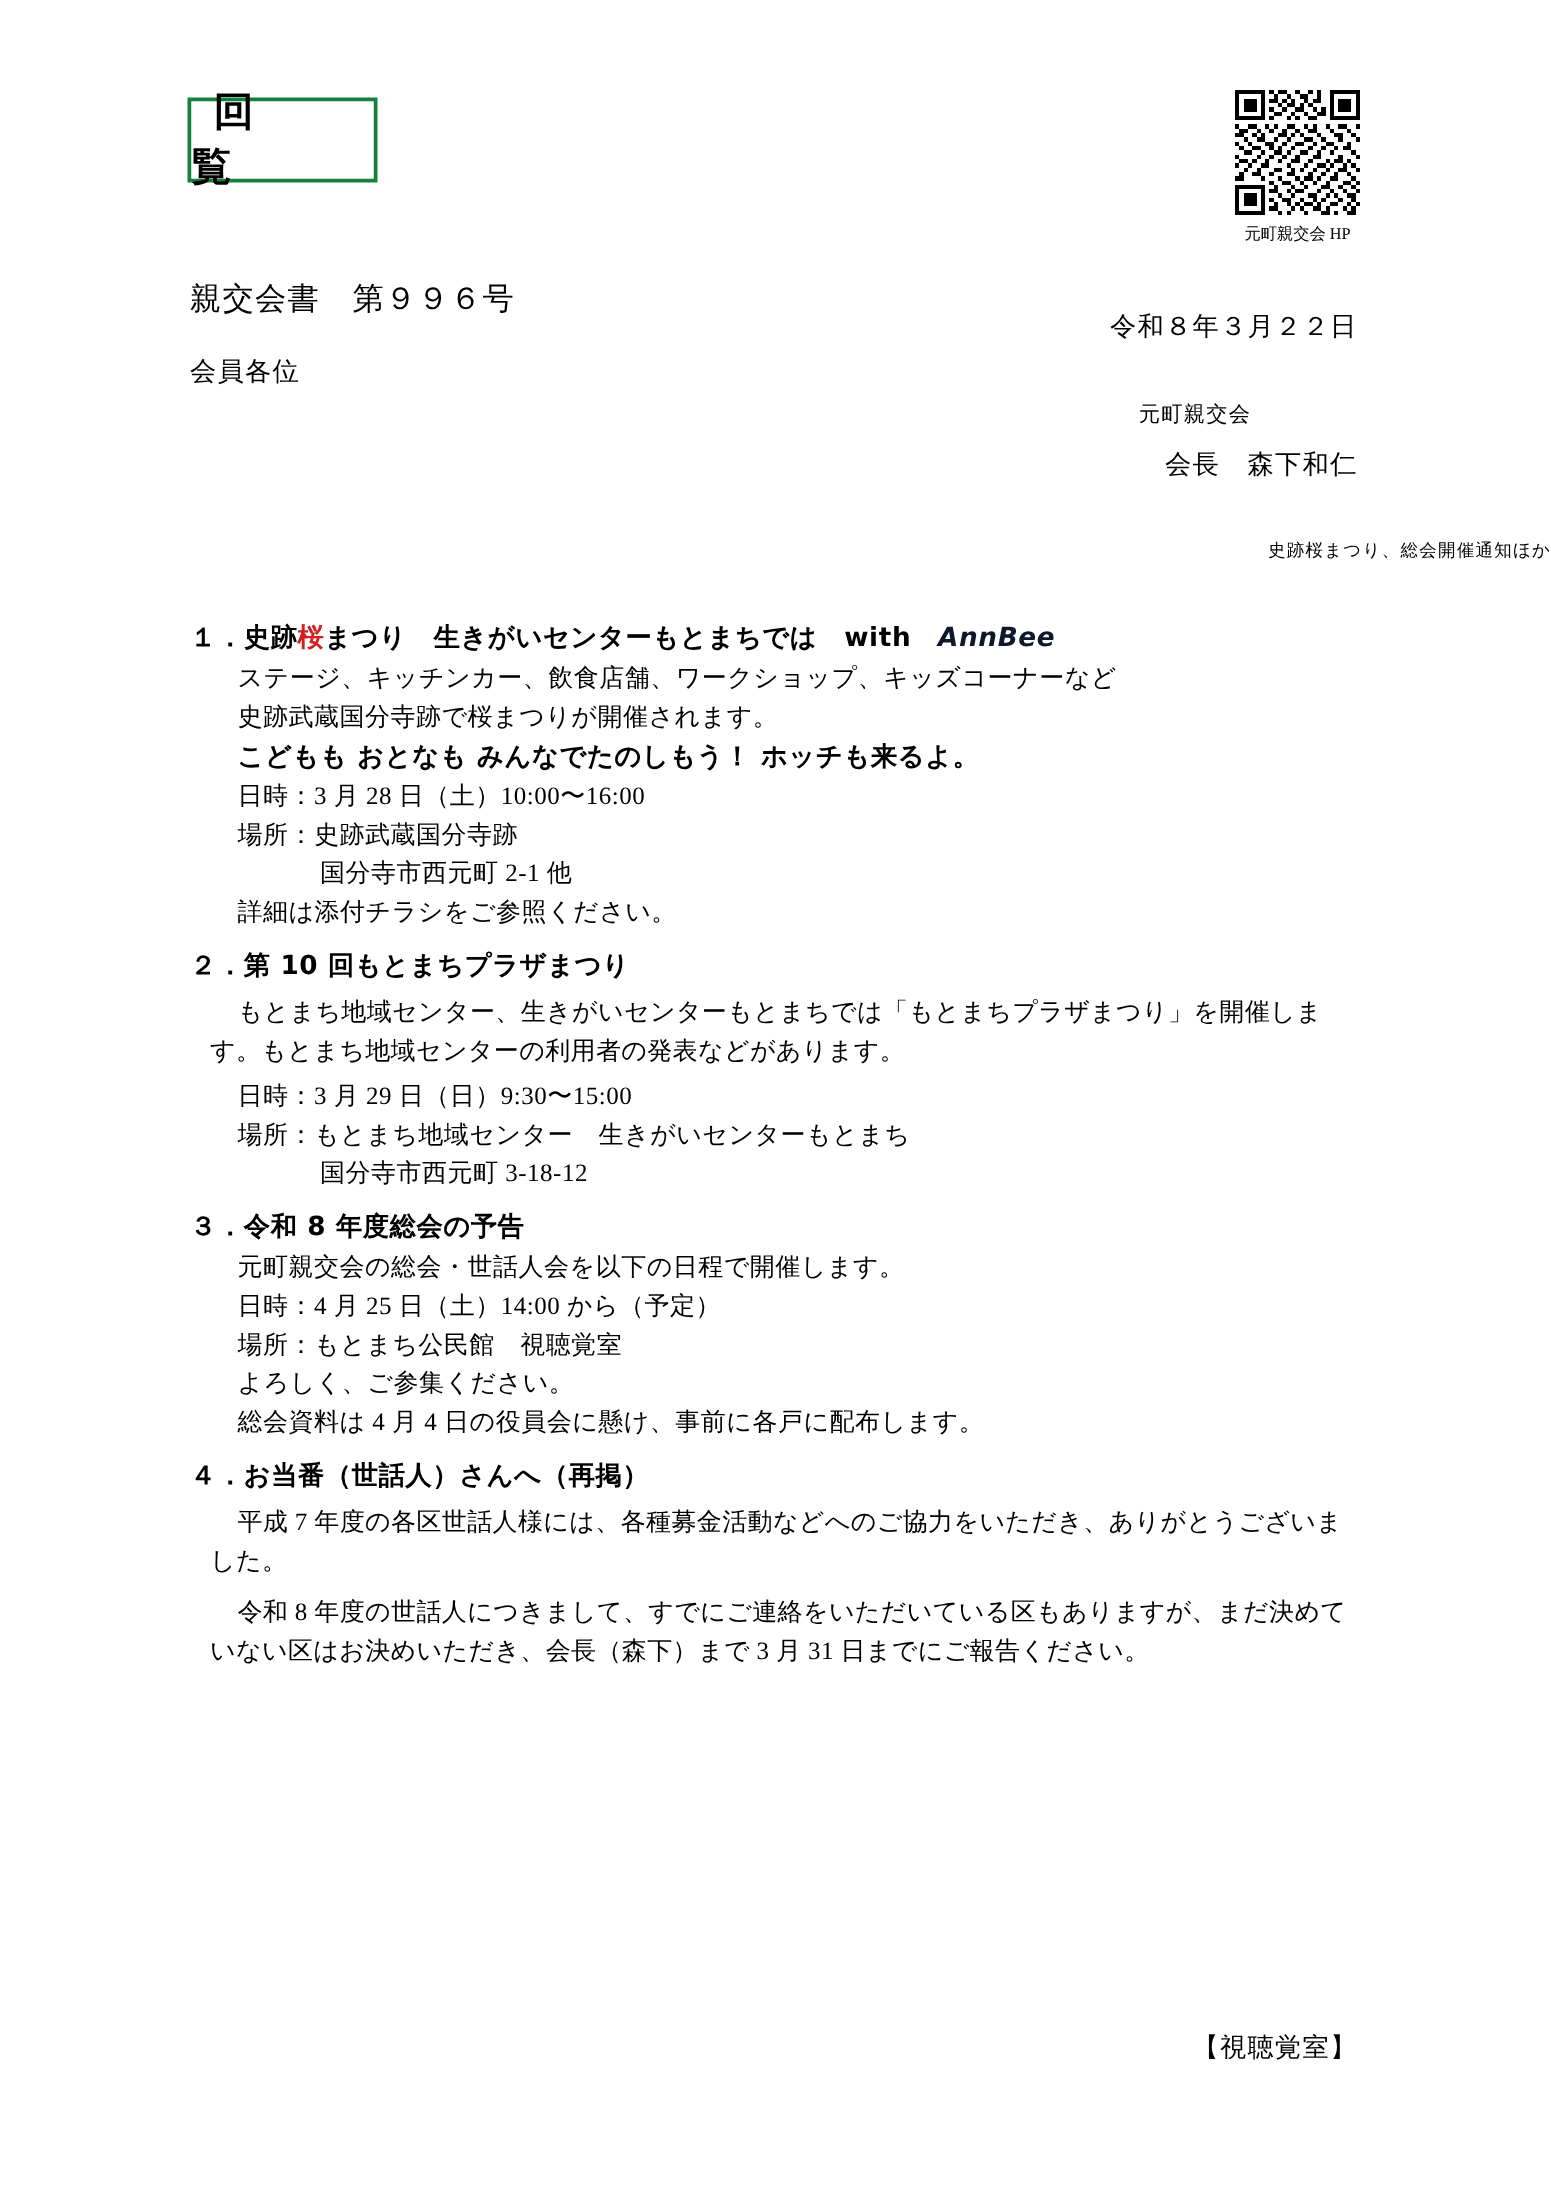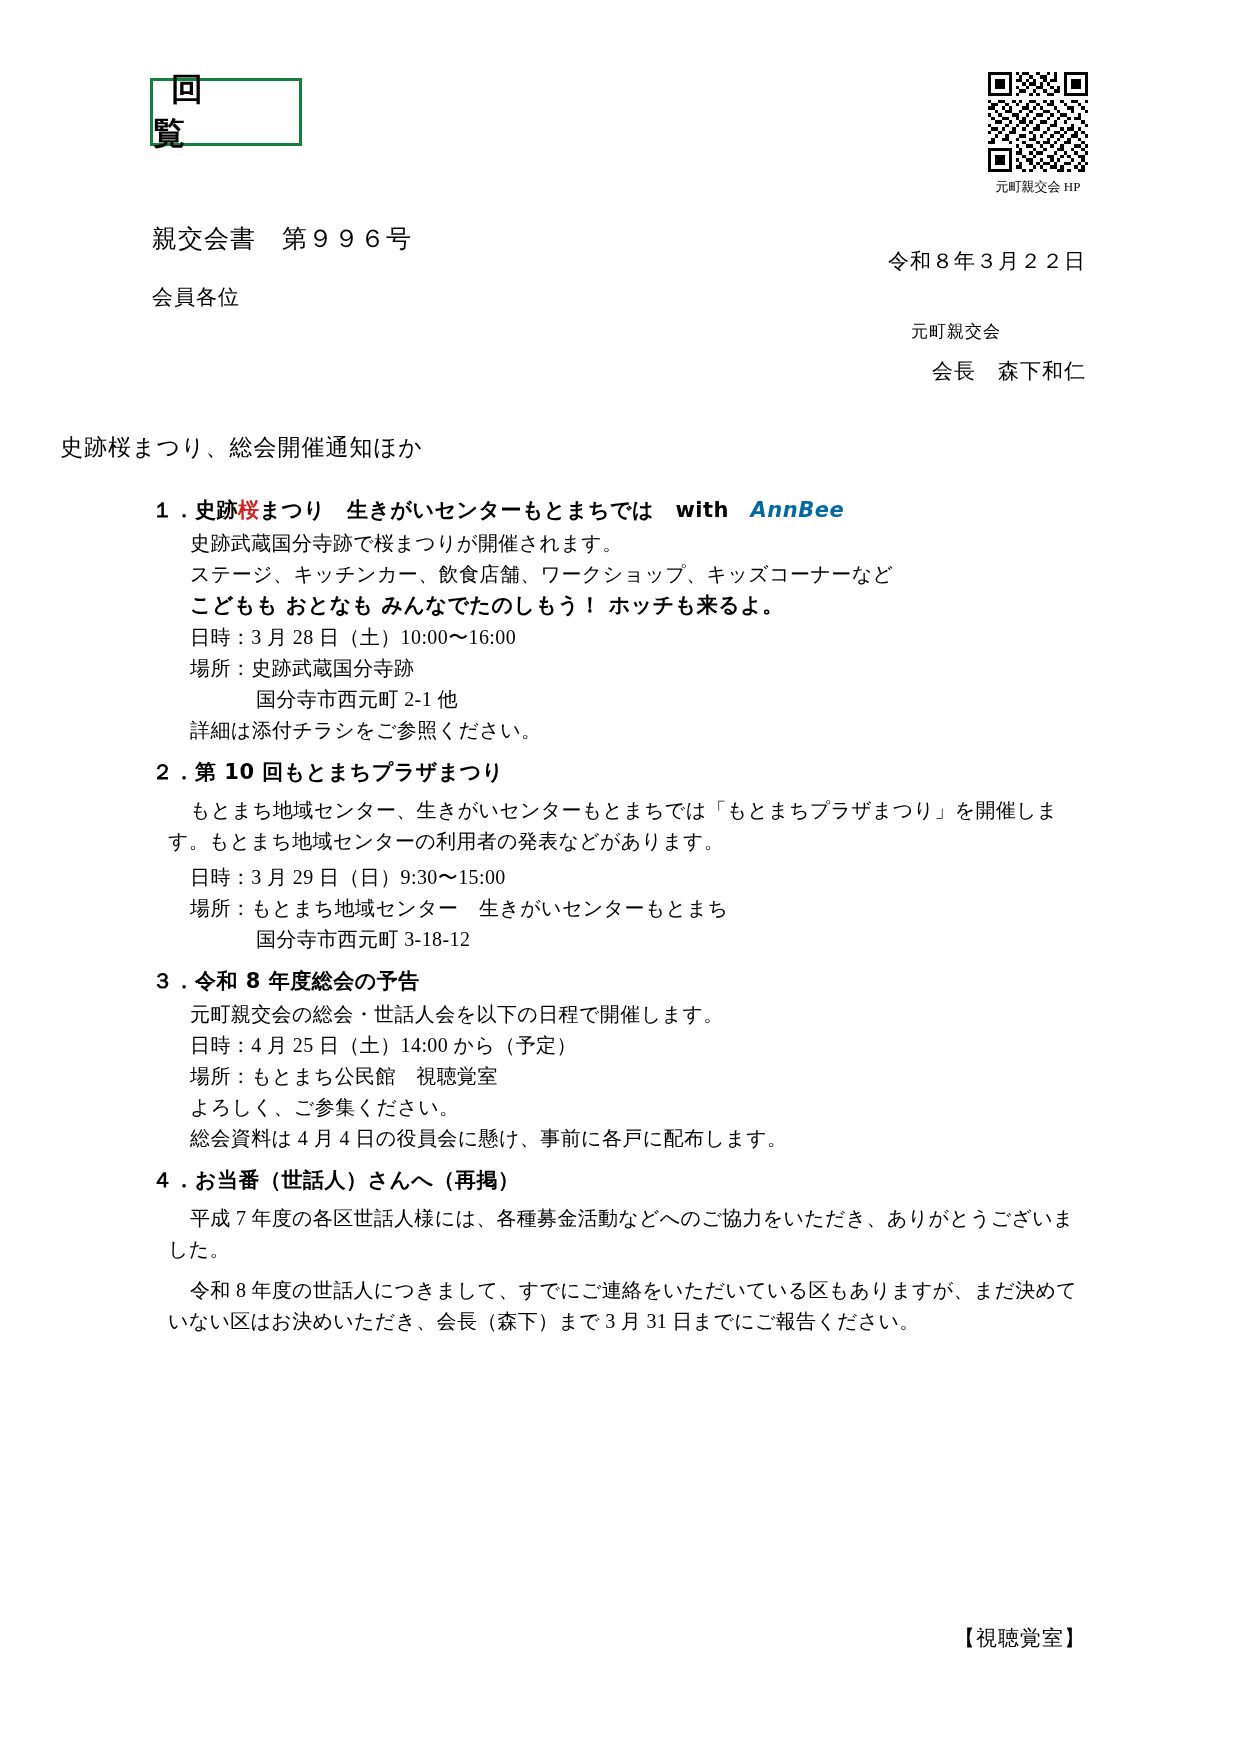--- a/index.html
+++ b/index.html
@@ -96,22 +96,22 @@
     top: 357px;
     font-size: 21px;
     letter-spacing: 1px;
   }
 
   .subject {
     position: absolute;
     left: 0;
     right: 0;
     top: 432px;
-    text-align: left;
-    font-size: 23px;
+    text-align: right;
+    font-size: 14px;
     letter-spacing: 1px;
     padding-left: 60px;
   }
 
   
   .body {
     position: absolute;
     left: 152px;
     top: 500px;
     width: 940px;
@@ -128,21 +128,21 @@
     margin-bottom: 12px;
     letter-spacing: 0.5px;
     font-family: "DejaVu Sans", "Liberation Sans", sans-serif;
   }
   .sec-head .num {
     font-family: "Liberation Serif", serif;
     font-weight: bold;
   }
   .sakura { color: #d42020; }
   .annbee {
-    color: #0369a1;
+    color: #0f172a;
     font-style: italic;
     font-weight: bold;
     font-family: "DejaVu Sans", "Liberation Sans", sans-serif;
     letter-spacing: 0.5px;
   }
   .sec-body {
     padding-left: 38px;
   }
   .line {
     margin: 0 0 11px 0;
@@ -413,22 +413,22 @@
   <div class="sender-name">会長　森下和仁</div>
   <div class="subject">史跡桜まつり、総会開催通知ほか</div>
 
   <div class="body">
 
     <div class="section">
       <div class="sec-head">
         <span class="num">１．</span><span>史跡</span><span class="sakura">桜</span><span>まつり　生きがいセンターもとまちでは　with　</span><span class="annbee">AnnBee</span>
       </div>
       <div class="sec-body">
+        <p class="line">ステージ、キッチンカー、飲食店舗、ワークショップ、キッズコーナーなど</p>
         <p class="line">史跡武蔵国分寺跡で桜まつりが開催されます。</p>
-        <p class="line">ステージ、キッチンカー、飲食店舗、ワークショップ、キッズコーナーなど</p>
         <p class="line bold-hl">こどもも おとなも みんなでたのしもう！ ホッチも来るよ。</p>
         <p class="line">日時：3 月 28 日（土）10:00〜16:00</p>
         <p class="line">場所：史跡武蔵国分寺跡</p>
         <p class="line ind2">国分寺市西元町 2-1 他</p>
         <p class="line">詳細は添付チラシをご参照ください。</p>
       </div>
     </div>
 
     <div class="section">
       <div class="sec-head">

